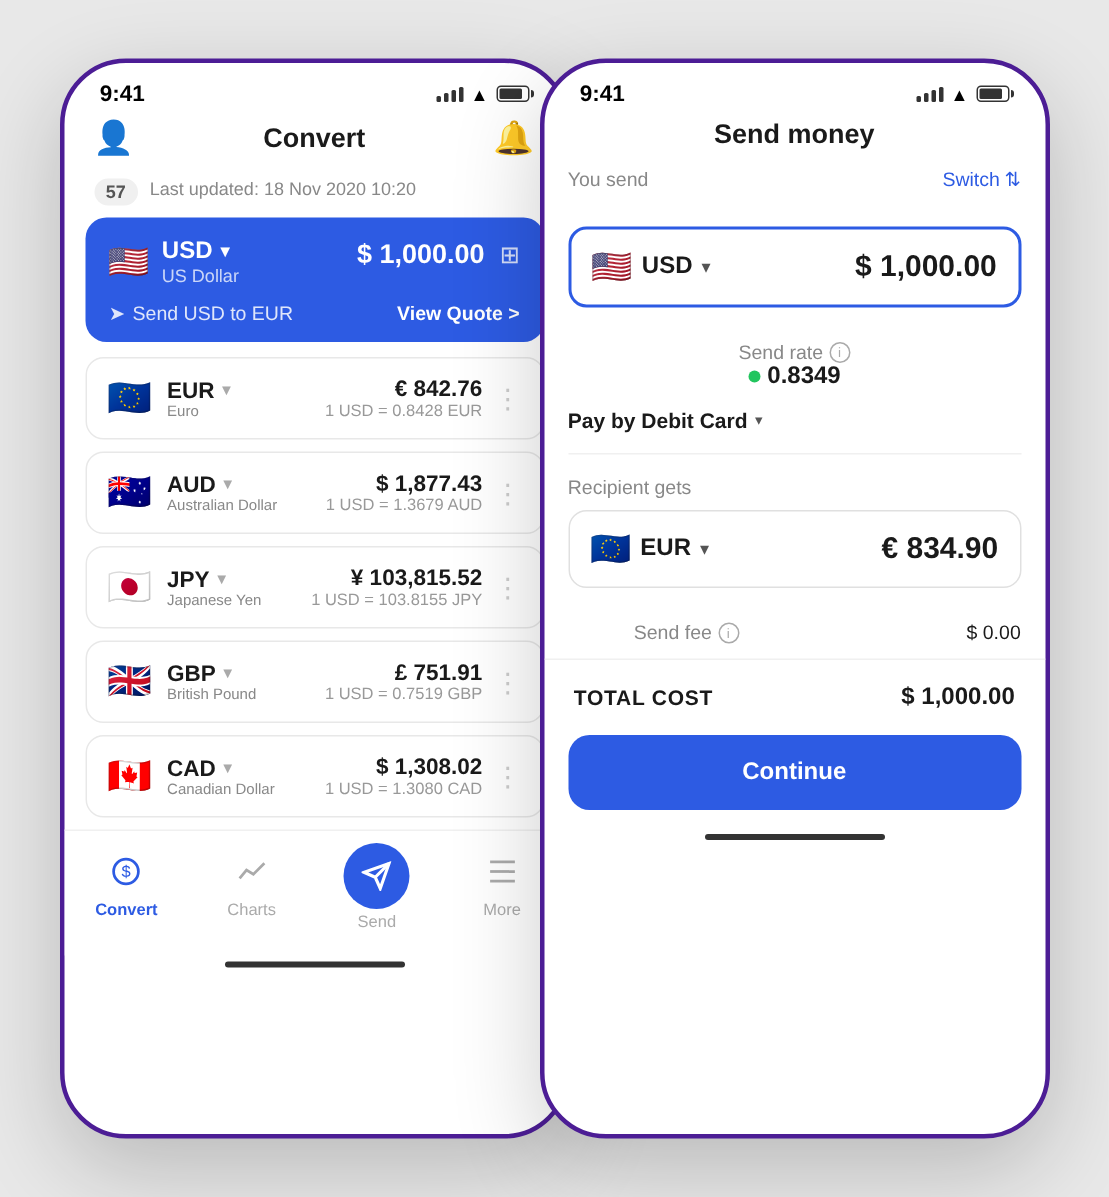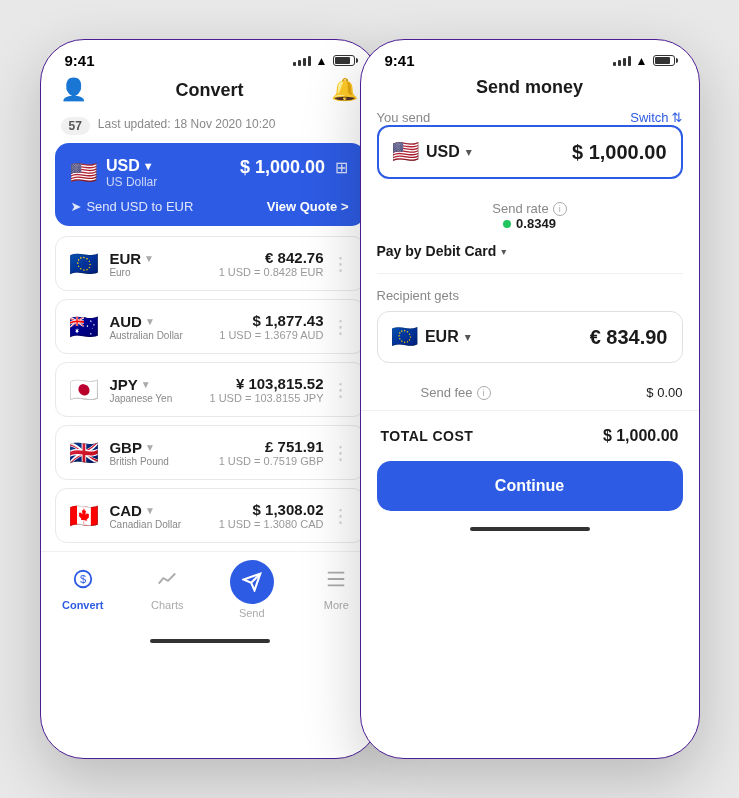--- a/index.html
+++ b/index.html
@@ -20,21 +20,21 @@
     }
     .phone {
       width: 340px;
       min-height: 720px;
       background: #fff;
       border-radius: 44px;
       padding: 0;
       box-shadow: 0 20px 60px rgba(0,0,0,0.2);
       overflow: hidden;
       position: relative;
-      border: 1px solid #4c1d95;
+      border: 3px solid #4c1d95;
     }
     .phone-inner {
       height: 100%;
       display: flex;
       flex-direction: column;
     }
     .phone-second {
       margin-left: -20px;
       z-index: 2;
     }
@@ -230,21 +230,21 @@
       font-size: 18px;
       font-weight: 600;
       color: #1a1a1a;
     }
     .send-section {
       padding: 0 16px;
     }
     .you-send-label {
       font-size: 13px;
       color: #888;
-      margin-bottom: 0;
+      margin-bottom: 24px;
       display: flex;
       justify-content: space-between;
       align-items: flex-end;
     }
     .switch-btn {
       color: #2d5be3;
       font-size: 13px;
       font-weight: 400;
       display: flex;
       align-items: center;
@@ -306,21 +306,21 @@
       display: inline-flex;
       align-items: center;
       justify-content: center;
       font-size: 9px;
       color: #aaa;
     }
     .send-rate-value {
       display: flex;
       align-items: center;
       gap: 5px;
-      font-size: 13px;
+      font-size: 16px;
       font-weight: 600;
       color: #1a1a1a;
     }
     .green-dot {
       width: 8px;
       height: 8px;
       background: #22c55e;
       border-radius: 50%;
     }
     .pay-method-row {

